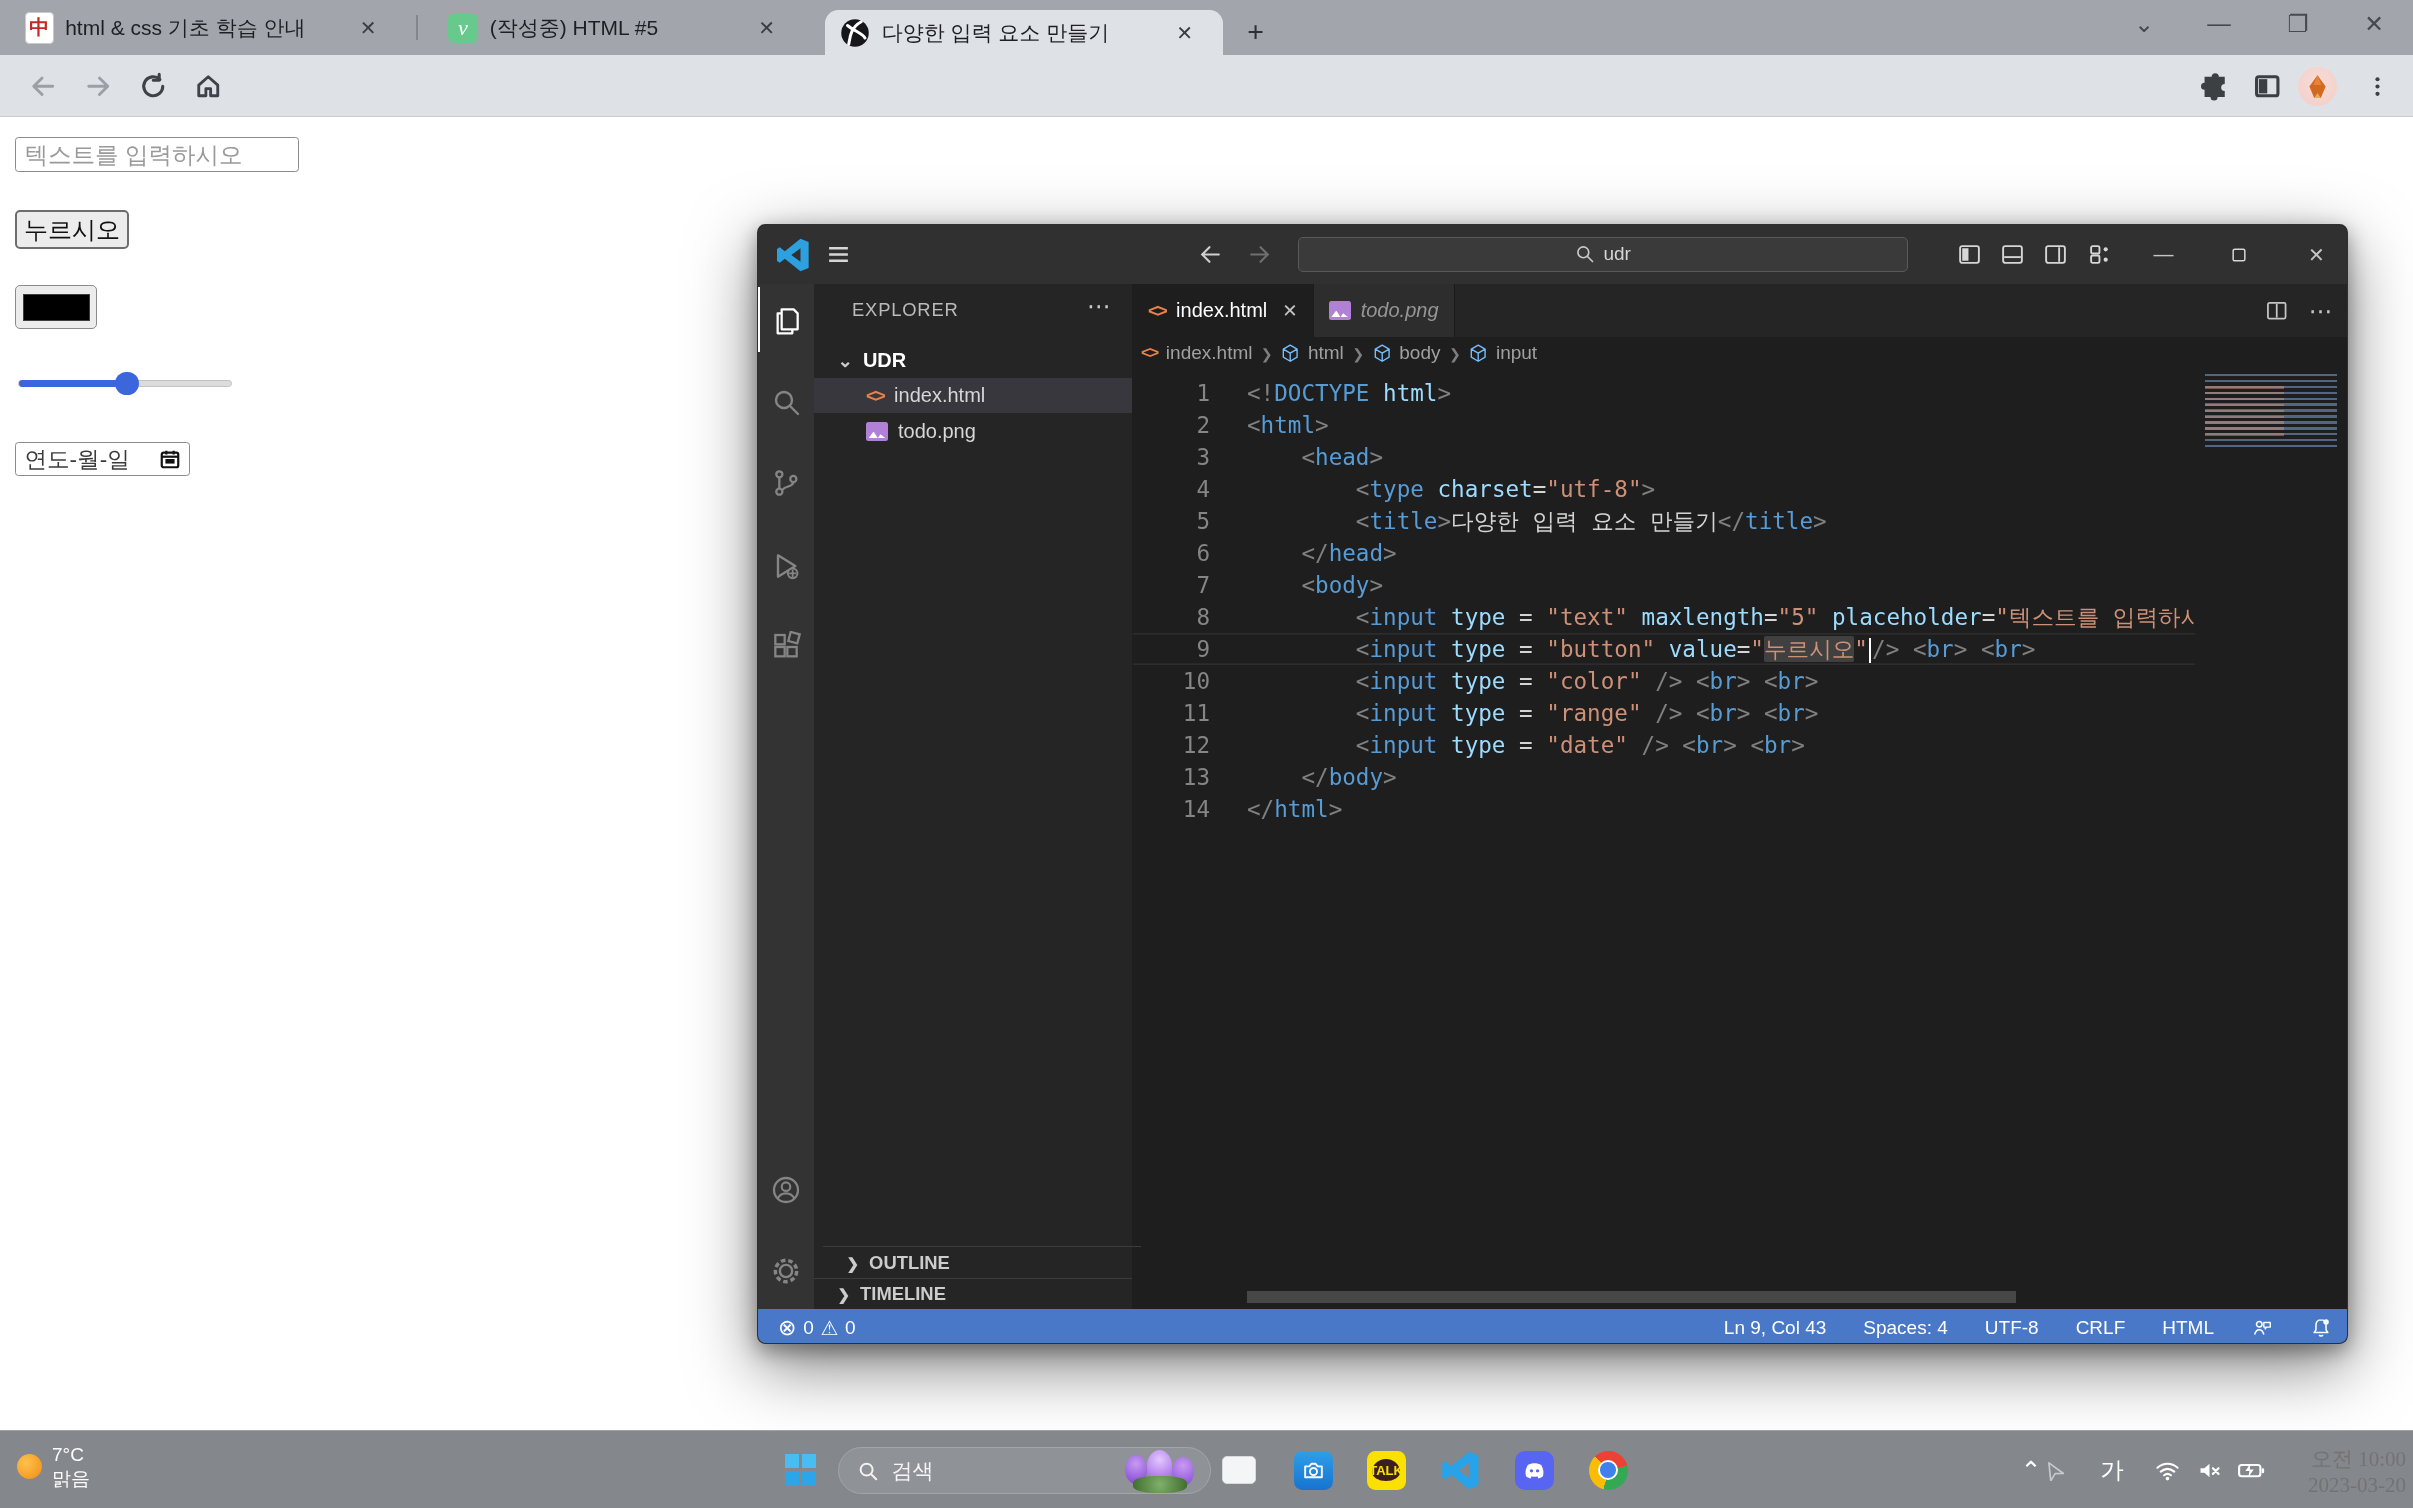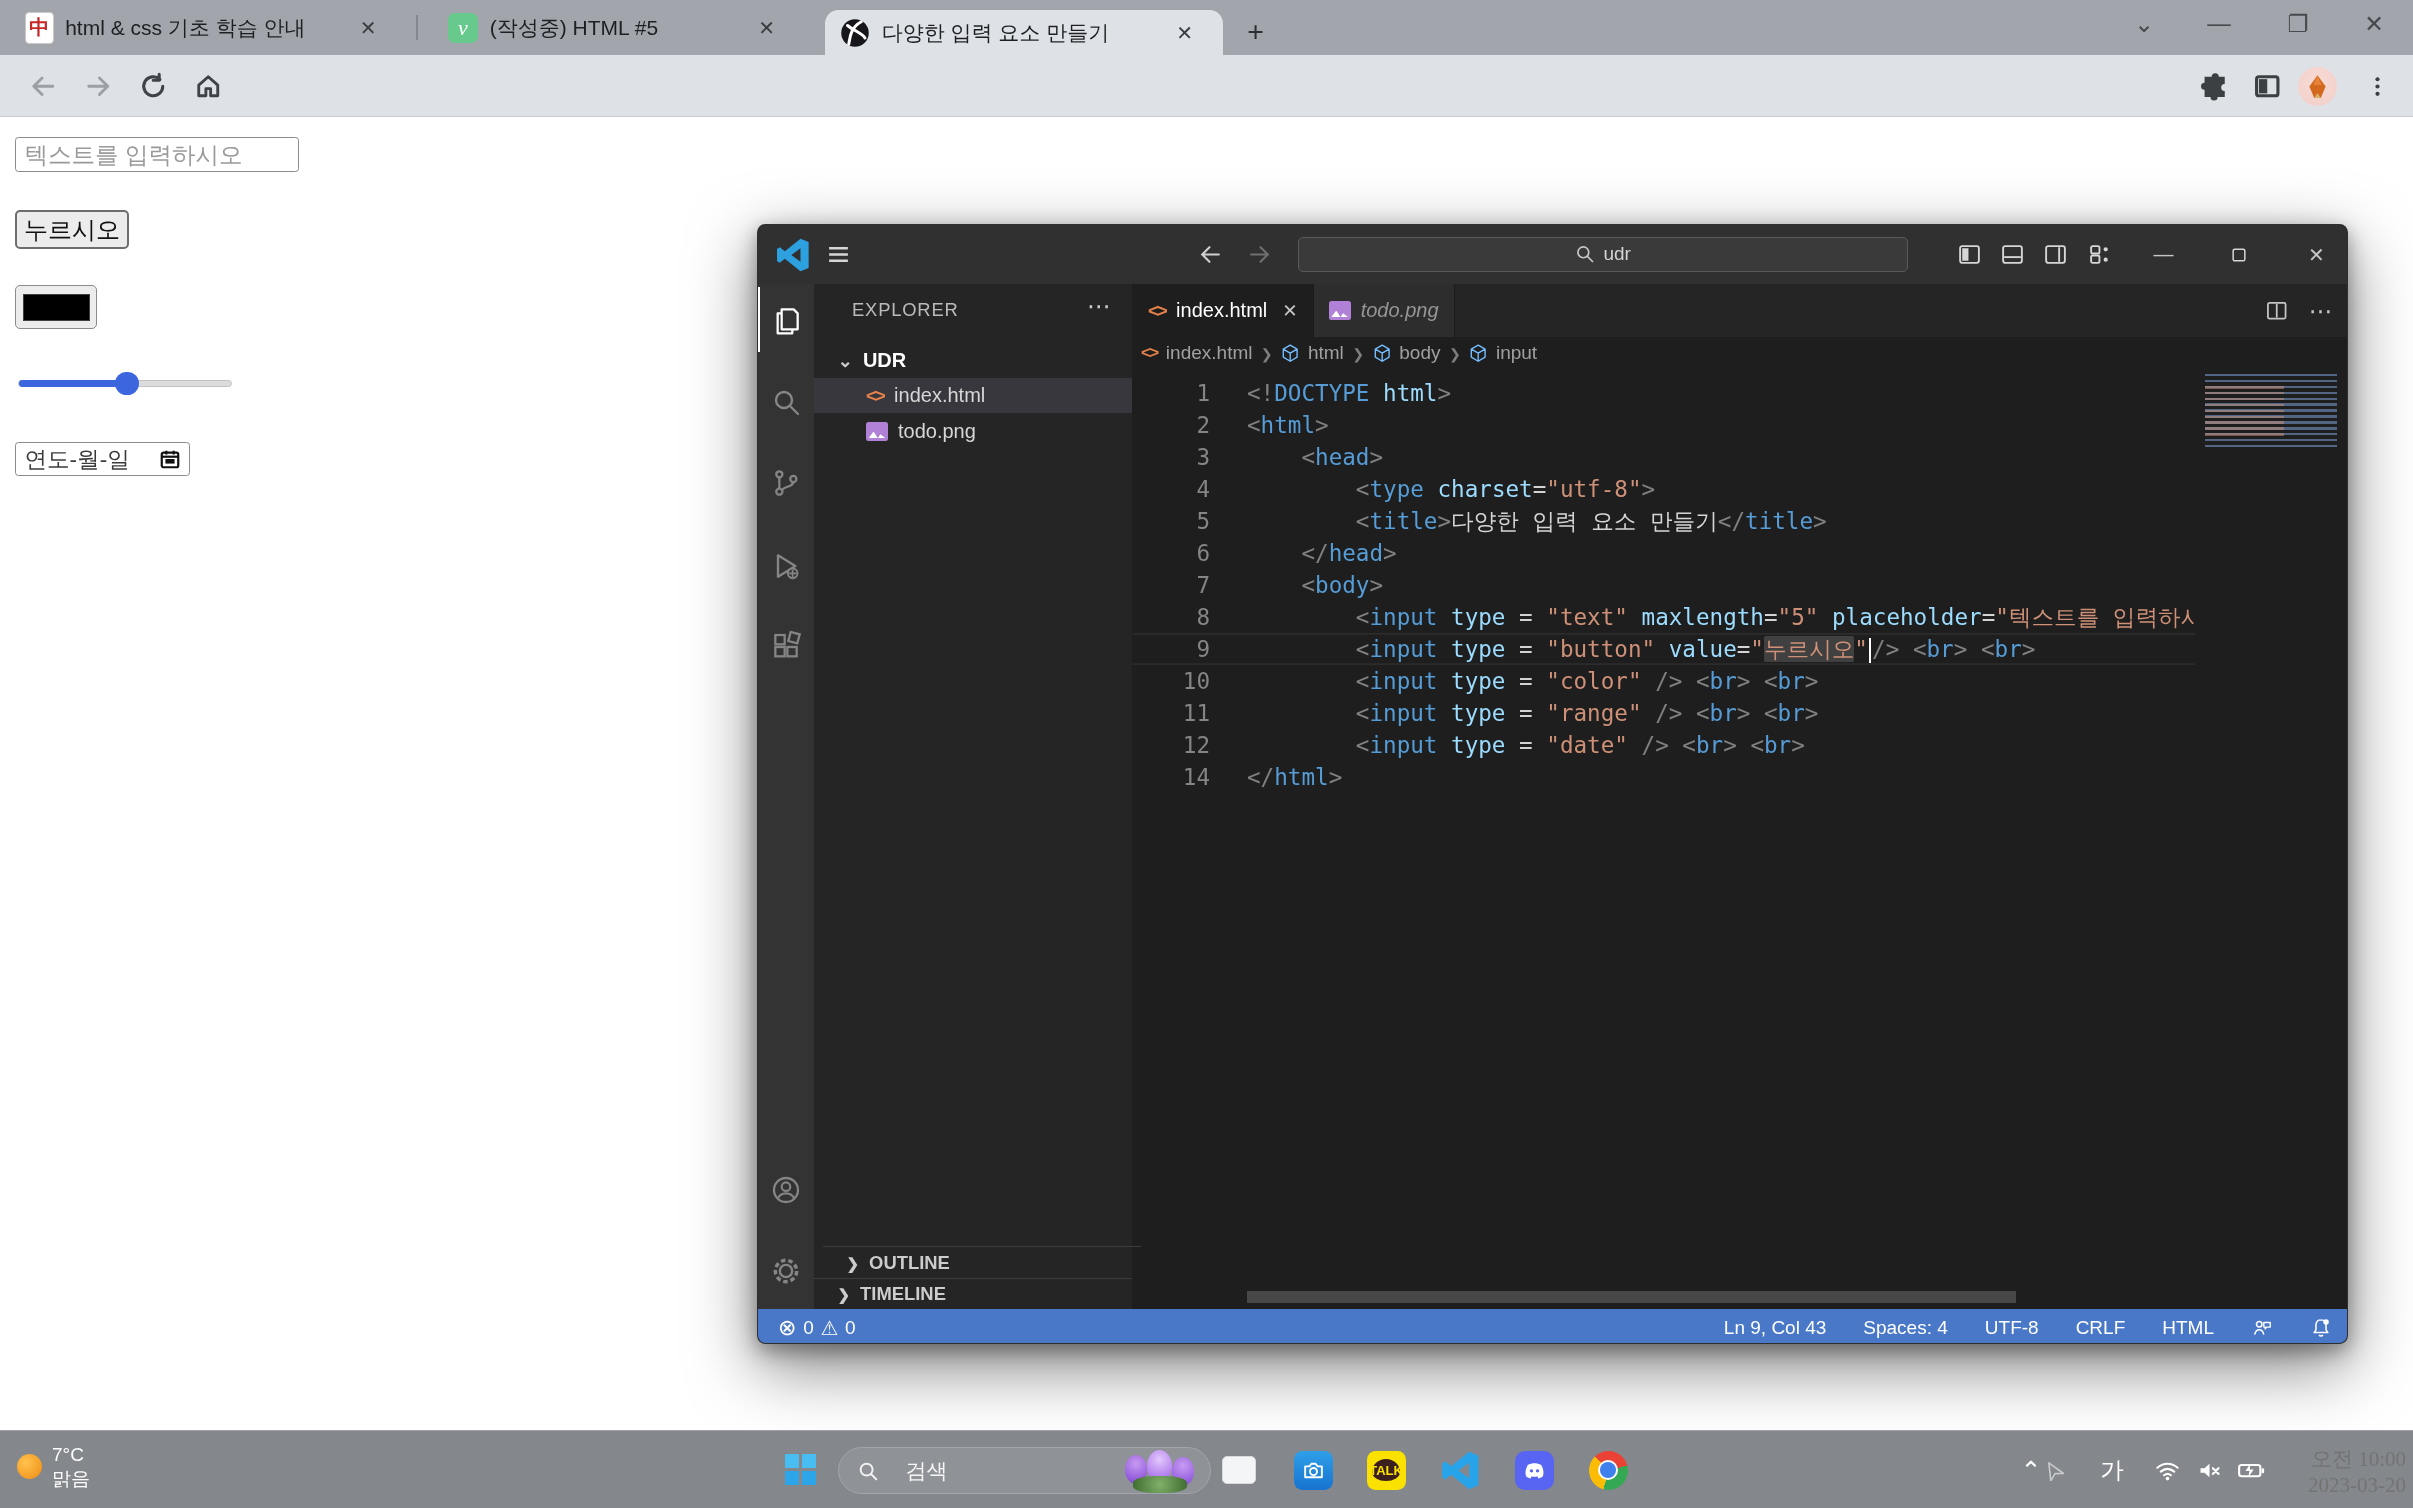--- a/index.html
+++ b/index.html
@@ -93,21 +93,21 @@
   .vsc-status { left:0; top:1084px; width:1591px; height:37px; background:#4a78c8; color:#fff; display:flex; align-items:center; font-size:19px; }
   .st-item { display:flex; align-items:center; gap:6.7px; }
 
   
   .taskbar { left:0; top:1430px; width:2413px; height:78px; background:#84878b; border-top:0.8px solid rgba(255,255,255,.22); color:#fff; }
   .tb-weather { left:17px; top:1443px; display:flex; align-items:center; gap:10px; }
   .sun { width:25px; height:25px; border-radius:50%; background:radial-gradient(circle at 35% 35%, #ffc24d, #ef8c13); }
   .wtxt { font-size:19px; line-height:23.5px; color:#fdfdfd; }
   .start { left:785px; top:1454px; width:31px; height:31px; display:grid; grid-template-columns:14.2px 14.2px; grid-template-rows:14.2px 14.2px; gap:2.5px; }
   .start i { background:#48bdf2; } .start i:nth-child(3), .start i:nth-child(4){ background:#2ca6e8; }
-  .tb-search { left:838px; top:1447px; width:373px; height:47px; border-radius:23.5px; background:#8f9296; border:0.8px solid #a2a5a9; display:flex; align-items:center; gap:26px; padding-left:18.4px; overflow:hidden; }
+  .tb-search { left:838px; top:1447px; width:373px; height:47px; border-radius:23.5px; background:#8f9296; border:0.8px solid #a2a5a9; display:flex; align-items:center; gap:12px; padding-left:18.4px; overflow:hidden; }
   .tb-search .label { font-size:21px; color:#f6f6f6; }
   .flowers { margin-left:auto; width:92px; height:47px; position:relative; }
   .petal { position:absolute; border-radius:50%; }
   .appslot { top:1445px; width:54px; height:50px; display:flex; align-items:center; justify-content:center; }
   .win-app { width:34px; height:28.5px; background:#f4f5f7; border:1.7px solid #d8dadd; border-radius:5px; }
   .cam-app { width:39px; height:39px; border-radius:8.4px; background:linear-gradient(#2f9fe8,#1773cf); display:flex; align-items:center; justify-content:center; }
   .kakao-app { width:39px; height:39px; border-radius:8.4px; background:#fae100; display:flex; align-items:center; justify-content:center; position:relative; }
   .kakao-bubble { width:28.5px; height:22px; background:#3b1f1f; border-radius:50% 50% 50% 50%/60% 60% 40% 40%; display:flex; align-items:center; justify-content:center; color:#fae100; font-size:13px; font-weight:bold; }
   .kakao-bubble::after { content:""; position:absolute; left:10px; bottom:5px; width:0; height:0; border:5px solid transparent; border-top-color:#3b1f1f; }
   .discord-app { width:39px; height:39px; border-radius:10px; background:#5865f2; display:flex; align-items:center; justify-content:center; }
@@ -408,20 +408,21 @@
           <div class="code-row"><span class="lnum">3</span><span class="ltxt"><span class="pln">    </span><span class="pun">&lt;</span><span class="tag">head</span><span class="pun">&gt;</span></span></div>
           <div class="code-row"><span class="lnum">4</span><span class="ltxt"><span class="pln">        </span><span class="pun">&lt;</span><span class="tag">type</span><span class="pln"> </span><span class="att">charset</span><span class="opr">=</span><span class="str">"utf-8"</span><span class="pun">&gt;</span></span></div>
           <div class="code-row"><span class="lnum">5</span><span class="ltxt"><span class="pln">        </span><span class="pun">&lt;</span><span class="tag">title</span><span class="pun">&gt;</span><span class="pln">다양한 입력 요소 만들기</span><span class="pun">&lt;/</span><span class="tag">title</span><span class="pun">&gt;</span></span></div>
           <div class="code-row"><span class="lnum">6</span><span class="ltxt"><span class="pln">    </span><span class="pun">&lt;/</span><span class="tag">head</span><span class="pun">&gt;</span></span></div>
           <div class="code-row"><span class="lnum">7</span><span class="ltxt"><span class="pln">    </span><span class="pun">&lt;</span><span class="tag">body</span><span class="pun">&gt;</span></span></div>
           <div class="code-row"><span class="lnum">8</span><span class="ltxt"><span class="pln">        </span><span class="pun">&lt;</span><span class="tag">input</span><span class="pln"> </span><span class="att">type</span><span class="opr"> = </span><span class="str">"text"</span><span class="pln"> </span><span class="att">maxlength</span><span class="opr">=</span><span class="str">"5"</span><span class="pln"> </span><span class="att">placeholder</span><span class="opr">=</span><span class="str">"텍스트를 입력하시오"</span></span></div>
           <div class="code-row active"><span class="lnum">9</span><span class="ltxt"><span class="pln">        </span><span class="pun">&lt;</span><span class="tag">input</span><span class="pln"> </span><span class="att">type</span><span class="opr"> = </span><span class="str">"button"</span><span class="pln"> </span><span class="att">value</span><span class="opr">=</span><span class="str">"</span><span class="str hl">누르시오</span><span class="str">"</span><span class="cursor"></span><span class="pun">/&gt;</span><span class="pln"> </span><span class="pun">&lt;</span><span class="tag">br</span><span class="pun">&gt;</span><span class="pln"> </span><span class="pun">&lt;</span><span class="tag">br</span><span class="pun">&gt;</span></span></div>
           <div class="code-row"><span class="lnum">10</span><span class="ltxt"><span class="pln">        </span><span class="pun">&lt;</span><span class="tag">input</span><span class="pln"> </span><span class="att">type</span><span class="opr"> = </span><span class="str">"color"</span><span class="pln"> </span><span class="pun">/&gt;</span><span class="pln"> </span><span class="pun">&lt;</span><span class="tag">br</span><span class="pun">&gt;</span><span class="pln"> </span><span class="pun">&lt;</span><span class="tag">br</span><span class="pun">&gt;</span></span></div>
           <div class="code-row"><span class="lnum">11</span><span class="ltxt"><span class="pln">        </span><span class="pun">&lt;</span><span class="tag">input</span><span class="pln"> </span><span class="att">type</span><span class="opr"> = </span><span class="str">"range"</span><span class="pln"> </span><span class="pun">/&gt;</span><span class="pln"> </span><span class="pun">&lt;</span><span class="tag">br</span><span class="pun">&gt;</span><span class="pln"> </span><span class="pun">&lt;</span><span class="tag">br</span><span class="pun">&gt;</span></span></div>
           <div class="code-row"><span class="lnum">12</span><span class="ltxt"><span class="pln">        </span><span class="pun">&lt;</span><span class="tag">input</span><span class="pln"> </span><span class="att">type</span><span class="opr"> = </span><span class="str">"date"</span><span class="pln"> </span><span class="pun">/&gt;</span><span class="pln"> </span><span class="pun">&lt;</span><span class="tag">br</span><span class="pun">&gt;</span><span class="pln"> </span><span class="pun">&lt;</span><span class="tag">br</span><span class="pun">&gt;</span></span></div>
+          <div class="code-row"><span class="lnum">13</span><span class="ltxt"><span class="pln">    </span><span class="pun">&lt;/</span><span class="tag">body</span><span class="pun">&gt;</span></span></div>
           <div class="code-row"><span class="lnum">14</span><span class="ltxt"><span class="pun">&lt;/</span><span class="tag">html</span><span class="pun">&gt;</span></span></div>
         </div>
     </div>
     <div class="abs minimap"></div>
     <div class="abs hscroll"></div>
 
     <div class="abs vsc-status">
       <span class="st-item" style="margin-left:20px;">
         <span style="font-size:22px;">⊗</span>
         <span>0</span>

